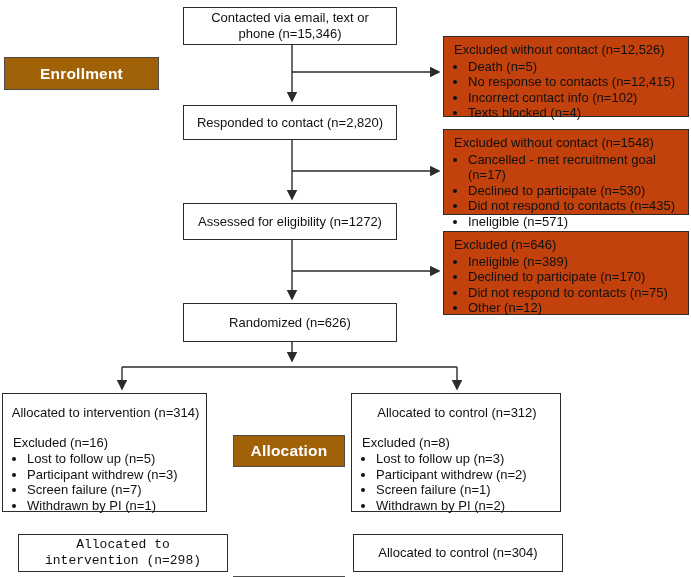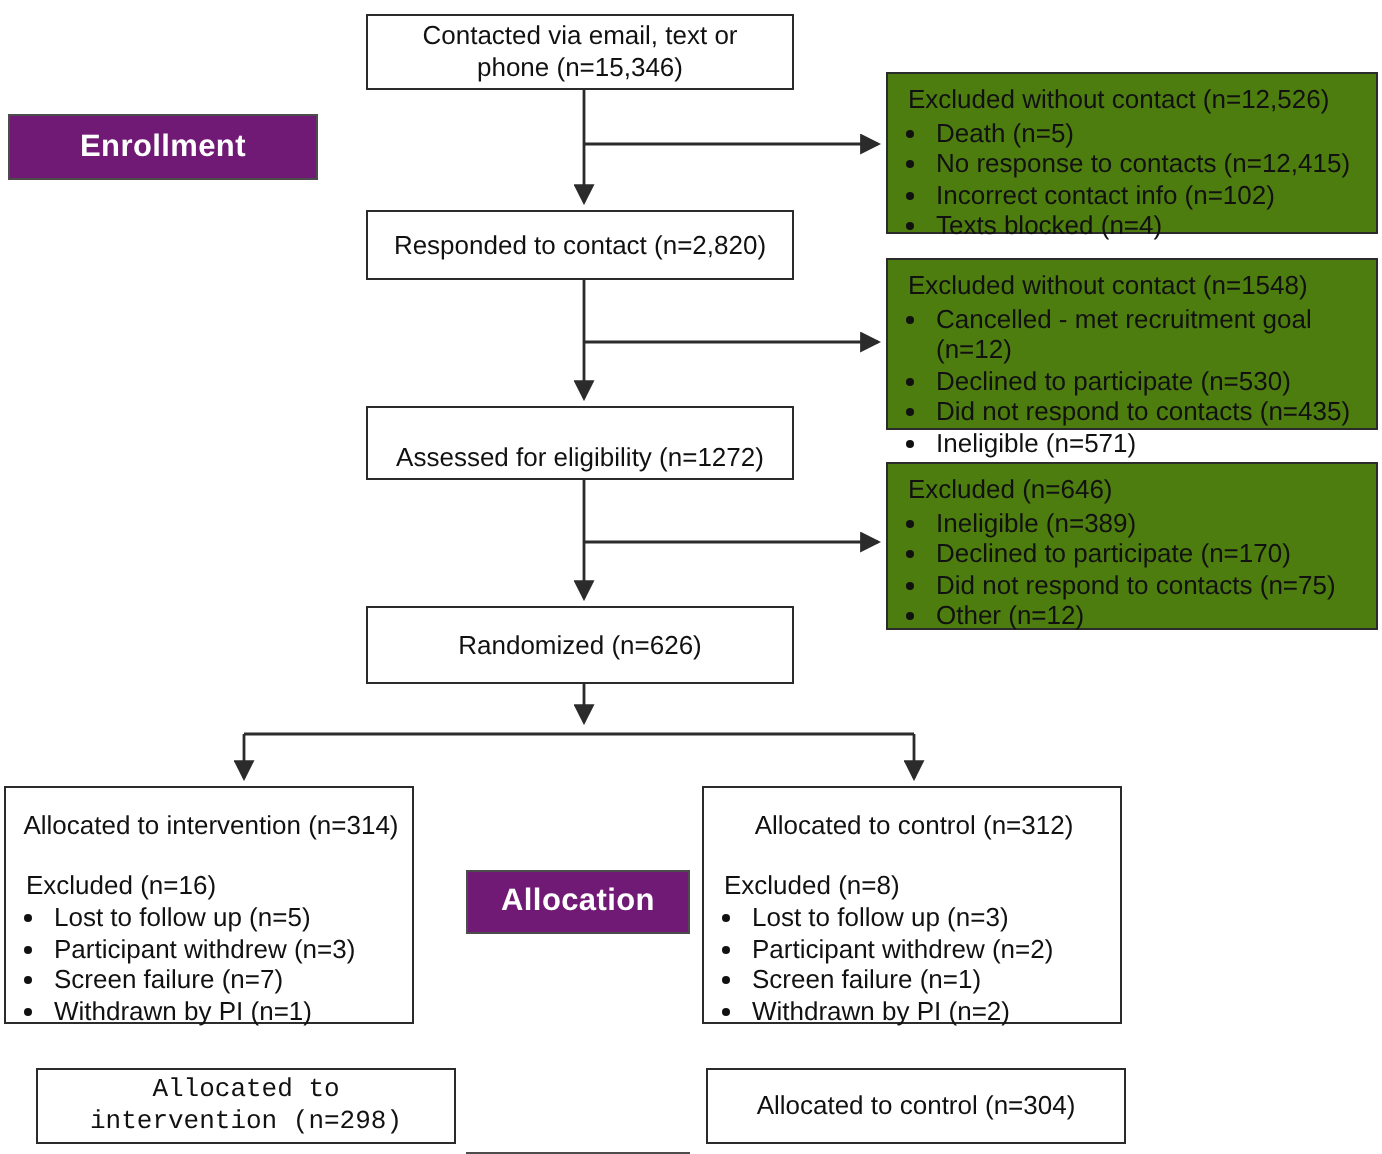--- a/index.html
+++ b/index.html
@@ -17,21 +17,21 @@
     background:#fff;
     border:1.5px solid #2b2b2b;
     box-sizing:border-box;
     display:flex;align-items:center;justify-content:center;
     text-align:center;
     font-size:13px;line-height:16px;
     padding:2px 9px;
   }
   .ebox{
     position:absolute;
-    background:#4d7c0f;
+    background:#c2410c;
     border:1.5px solid #2b2b2b;
     box-sizing:border-box;
     font-size:13px;line-height:15.5px;
     padding:5px 6px 4px 7px;
     text-align:left;
   }
   .ebox .etitle{margin:0 0 0 3px;}
   .ebox ul{margin:1px 0 0 0;padding-left:17px;list-style:disc;}
   .ebox li{margin:0;padding:0;}
   .abox{
@@ -41,21 +41,21 @@
     box-sizing:border-box;
     font-size:13px;line-height:15.5px;
     padding:9px 5px 6px 7px;
     text-align:left;
   }
   .abox .atitle{text-align:center;margin:2px 0 14px 0;}
   .abox .asub{margin:0 0 0 3px;}
   .abox ul{margin:1px 0 0 0;padding-left:17px;list-style:disc;}
   .sbox{
     position:absolute;
-    background:#701a75;
+    background:#a16207;
     border:1.5px solid #4c4c4c;
     box-sizing:border-box;
     display:flex;align-items:center;justify-content:center;
     color:#ffffff;
     font-weight:bold;
     font-size:15.5px;
     letter-spacing:.2px;
   }
 </style>
 </head>
@@ -104,42 +104,42 @@
   </div>
 
   <div class="sbox" style="left:4px;top:57px;width:155px;height:33px;">
     <span>Enrollment</span>
   </div>
 
   <div class="fbox" style="left:183px;top:105px;width:214px;height:35px;">
     <span>Responded to contact (n=2,820)</span>
   </div>
 
-  <div class="fbox" style="left:183px;top:203px;width:214px;height:37px;align-items:flex-end;">
+  <div class="fbox" style="left:183px;top:203px;width:214px;height:37px;">
     <span>Assessed for eligibility (n=1272)</span>
   </div>
 
   <div class="fbox" style="left:183px;top:303px;width:214px;height:39px;">
     <span>Randomized (n=626)</span>
   </div>
 
   <div class="ebox" style="left:443px;top:36px;width:246px;height:81px;">
     <div class="etitle">Excluded without contact (n=12,526)</div>
     <ul>
         <li>Death (n=5)</li>
         <li>No response to contacts (n=12,415)</li>
         <li>Incorrect contact info (n=102)</li>
         <li>Texts blocked (n=4)</li>
       </ul>
   </div>
 
   <div class="ebox" style="left:443px;top:129px;width:246px;height:86px;">
     <div class="etitle">Excluded without contact (n=1548)</div>
     <ul>
-        <li>Cancelled - met recruitment goal (n=12)</li>
+        <li>Cancelled - met recruitment goal (n=17)</li>
         <li>Declined to participate (n=530)</li>
         <li>Did not respond to contacts (n=435)</li>
         <li>Ineligible (n=571)</li>
       </ul>
   </div>
 
   <div class="ebox" style="left:443px;top:231px;width:246px;height:84px;">
     <div class="etitle">Excluded (n=646)</div>
     <ul>
         <li>Ineligible (n=389)</li>

